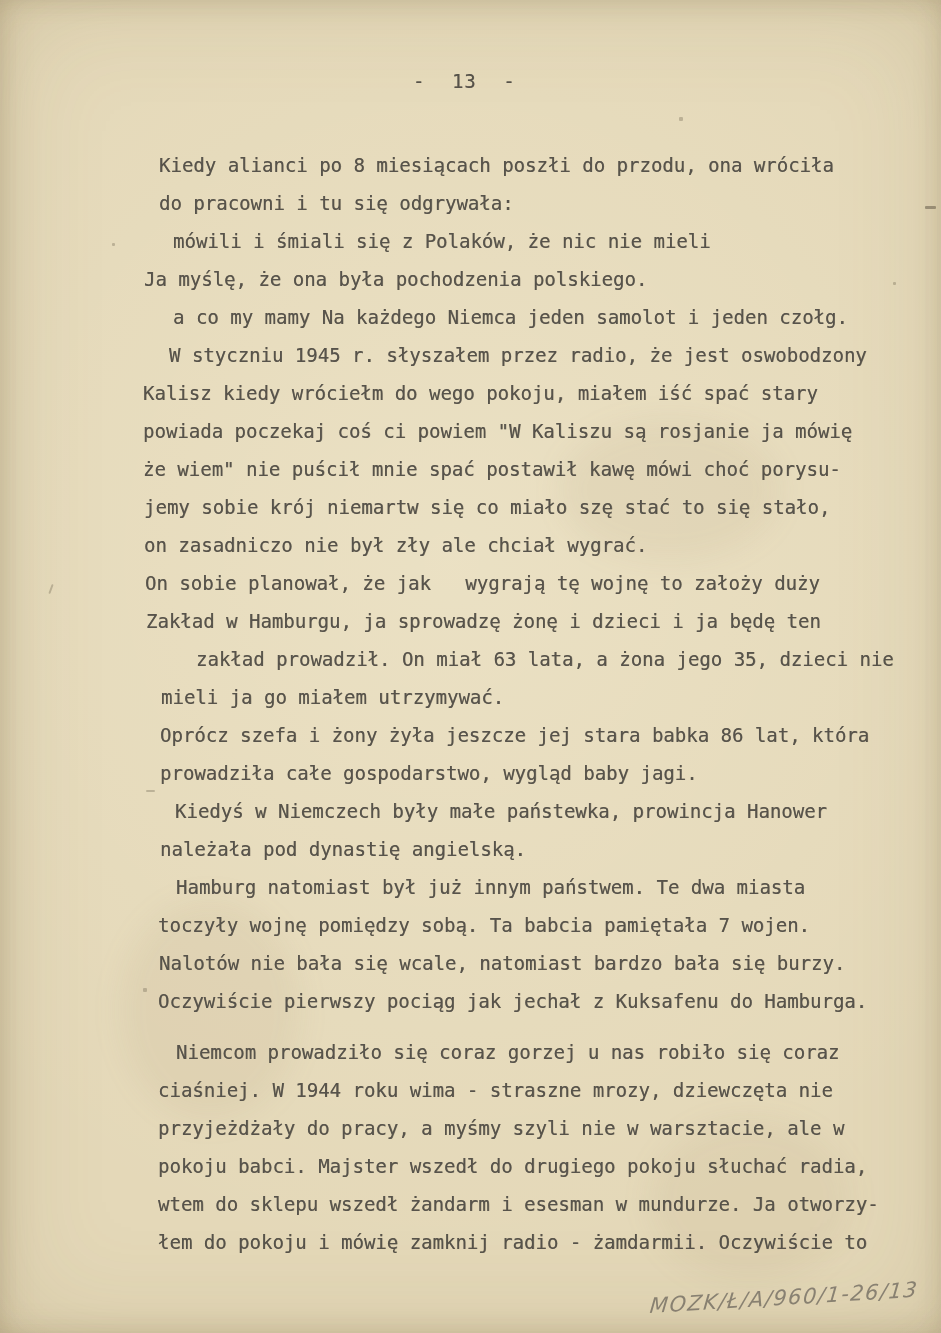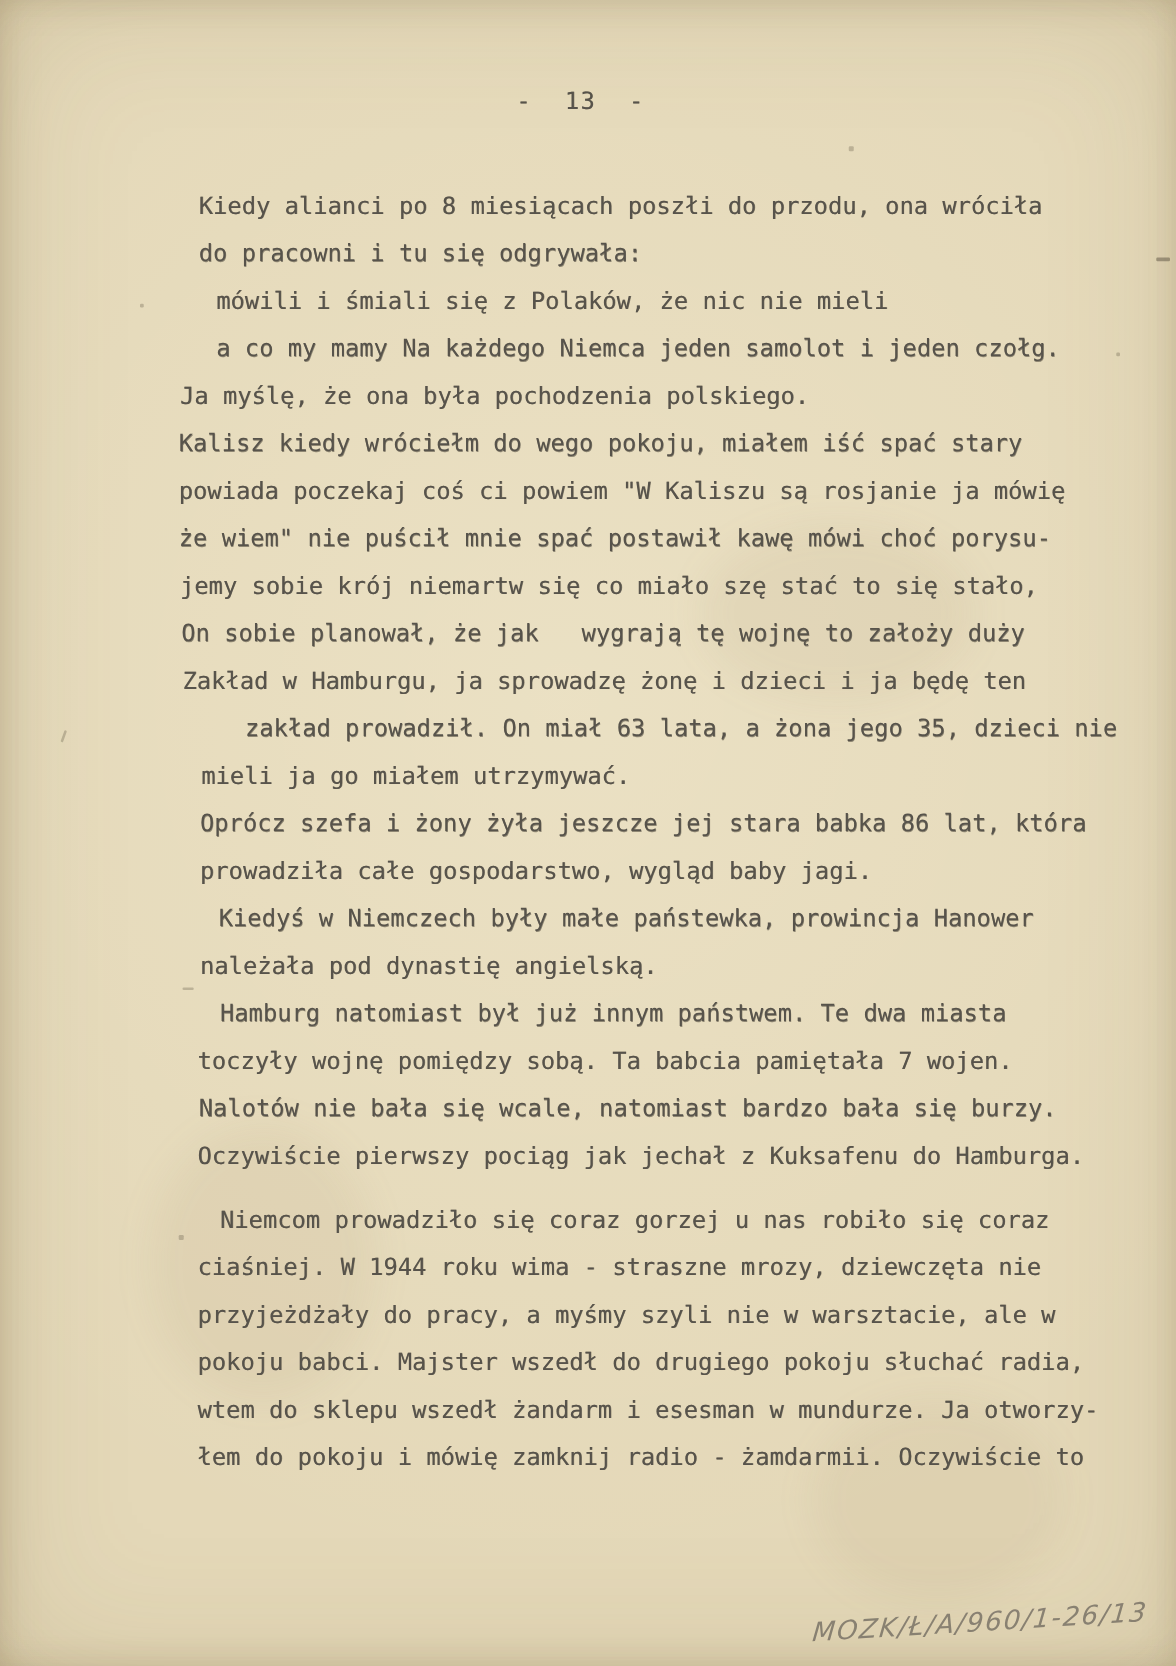--- a/index.html
+++ b/index.html
@@ -92,26 +92,28 @@
   <div class="blotch" style="left:560px; top:420px; width:220px; height:140px;"></div>
   <div class="blotch" style="left:120px; top:900px; width:180px; height:220px;"></div>
   <div class="blotch" style="left:650px; top:1120px; width:200px; height:160px;"></div>
 
   <div class="page-number">- 13 -</div>
 
   <div class="lines">
       <div class="line" style="padding-left: 159px;">Kiedy alianci po 8 miesiącach poszłi do przodu, ona wróciła</div>
       <div class="line" style="padding-left: 159px;">do pracowni i tu się odgrywała:</div>
       <div class="line" style="padding-left: 173px;">mówili i śmiali się z Polaków, że nic nie mieli</div>
+      <div class="line" style="padding-left: 144px;">Ja myślę, że ona była pochodzenia polskiego.</div>
       <div class="line" style="padding-left: 173px;">a co my mamy Na każdego Niemca jeden samolot i jeden czołg.</div>
-      <div class="line" style="padding-left: 144px;">Ja myślę, że ona była pochodzenia polskiego.</div>
+      <div class="line" style="padding-left: 169px;">W styczniu 1945 r. słyszałem przez radio, że jest oswobodzony</div>
       <div class="line" style="padding-left: 143px;">Kalisz kiedy wróciełm do wego pokoju, miałem iść spać stary</div>
       <div class="line" style="padding-left: 143px;">powiada poczekaj coś ci powiem "W Kaliszu są rosjanie ja mówię</div>
       <div class="line" style="padding-left: 143px;">że wiem" nie puścił mnie spać postawił kawę mówi choć porysu-</div>
       <div class="line" style="padding-left: 144px;">jemy sobie krój niemartw się co miało szę stać to się stało,</div>
+      <div class="line" style="padding-left: 144px;">on zasadniczo nie był zły ale chciał wygrać.</div>
       <div class="line" style="padding-left: 145px;">On sobie planował, że jak   wygrają tę wojnę to założy duży</div>
       <div class="line" style="padding-left: 146px;">Zakład w Hamburgu, ja sprowadzę żonę i dzieci i ja będę ten</div>
       <div class="line" style="padding-left: 160px; margin-left: 36px;">zakład prowadził. On miał 63 lata, a żona jego 35, dzieci nie</div>
       <div class="line" style="padding-left: 161px;">mieli ja go miałem utrzymywać.</div>
       <div class="line" style="padding-left: 160px;">Oprócz szefa i żony żyła jeszcze jej stara babka 86 lat, która</div>
       <div class="line" style="padding-left: 160px;">prowadziła całe gospodarstwo, wygląd baby jagi.</div>
       <div class="line" style="padding-left: 175px; text-align: center;">Kiedyś w Niemczech były małe państewka, prowincja Hanower</div>
       <div class="line" style="padding-left: 160px;">należała pod dynastię angielską.</div>
       <div class="line" style="padding-left: 176px;">Hamburg natomiast był już innym państwem. Te dwa miasta</div>
       <div class="line" style="padding-left: 158px;">toczyły wojnę pomiędzy sobą. Ta babcia pamiętała 7 wojen.</div>

